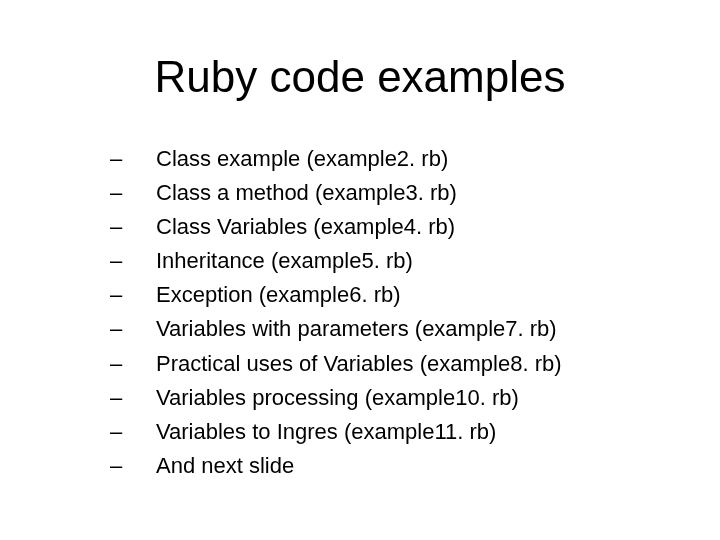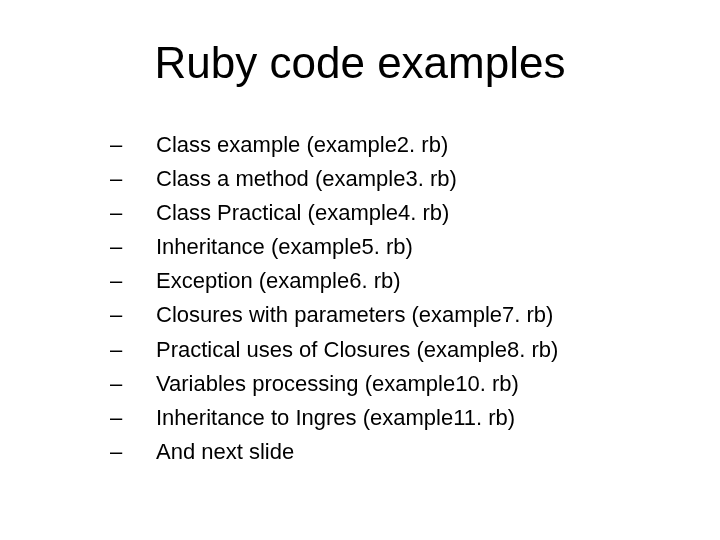--- a/index.html
+++ b/index.html
@@ -8,21 +8,21 @@
     width: 720px;
     height: 540px;
     background: #ffffff;
     font-family: Arial, Helvetica, sans-serif;
     color: #000000;
   }
   .slide {
     width: 720px;
     height: 540px;
     box-sizing: border-box;
-    padding: 30px 40px 40px 40px;
+    padding: 44px 40px 40px 40px;
   }
   .title {
     font-size: 44px;
     text-align: center;
     margin: 8px 0 40px 0;
     font-weight: normal;
   }
   .list {
     margin-left: 70px;
   }
@@ -50,44 +50,44 @@
     <div class="item">
       <span class="dash">–</span>
       <span class="text">Class example (example2. rb)</span>
     </div>
     <div class="item">
       <span class="dash">–</span>
       <span class="text">Class a method (example3. rb)</span>
     </div>
     <div class="item">
       <span class="dash">–</span>
-      <span class="text">Class Practical (example4. rb)</span>
+      <span class="text">Class Variables (example4. rb)</span>
     </div>
     <div class="item">
       <span class="dash">–</span>
       <span class="text">Inheritance (example5. rb)</span>
     </div>
     <div class="item">
       <span class="dash">–</span>
       <span class="text">Exception (example6. rb)</span>
     </div>
     <div class="item">
       <span class="dash">–</span>
-      <span class="text">Closures with parameters (example7. rb)</span>
+      <span class="text">Variables with parameters (example7. rb)</span>
     </div>
     <div class="item">
       <span class="dash">–</span>
-      <span class="text">Practical uses of Closures (example8. rb)</span>
+      <span class="text">Practical uses of Variables (example8. rb)</span>
     </div>
     <div class="item">
       <span class="dash">–</span>
       <span class="text">Variables processing (example10. rb)</span>
     </div>
     <div class="item">
       <span class="dash">–</span>
-      <span class="text">Inheritance to Ingres (example11. rb)</span>
+      <span class="text">Variables to Ingres (example11. rb)</span>
     </div>
     <div class="item">
       <span class="dash">–</span>
       <span class="text">And next slide</span>
     </div>
   </div>
 </div>
 
 </body></html>

